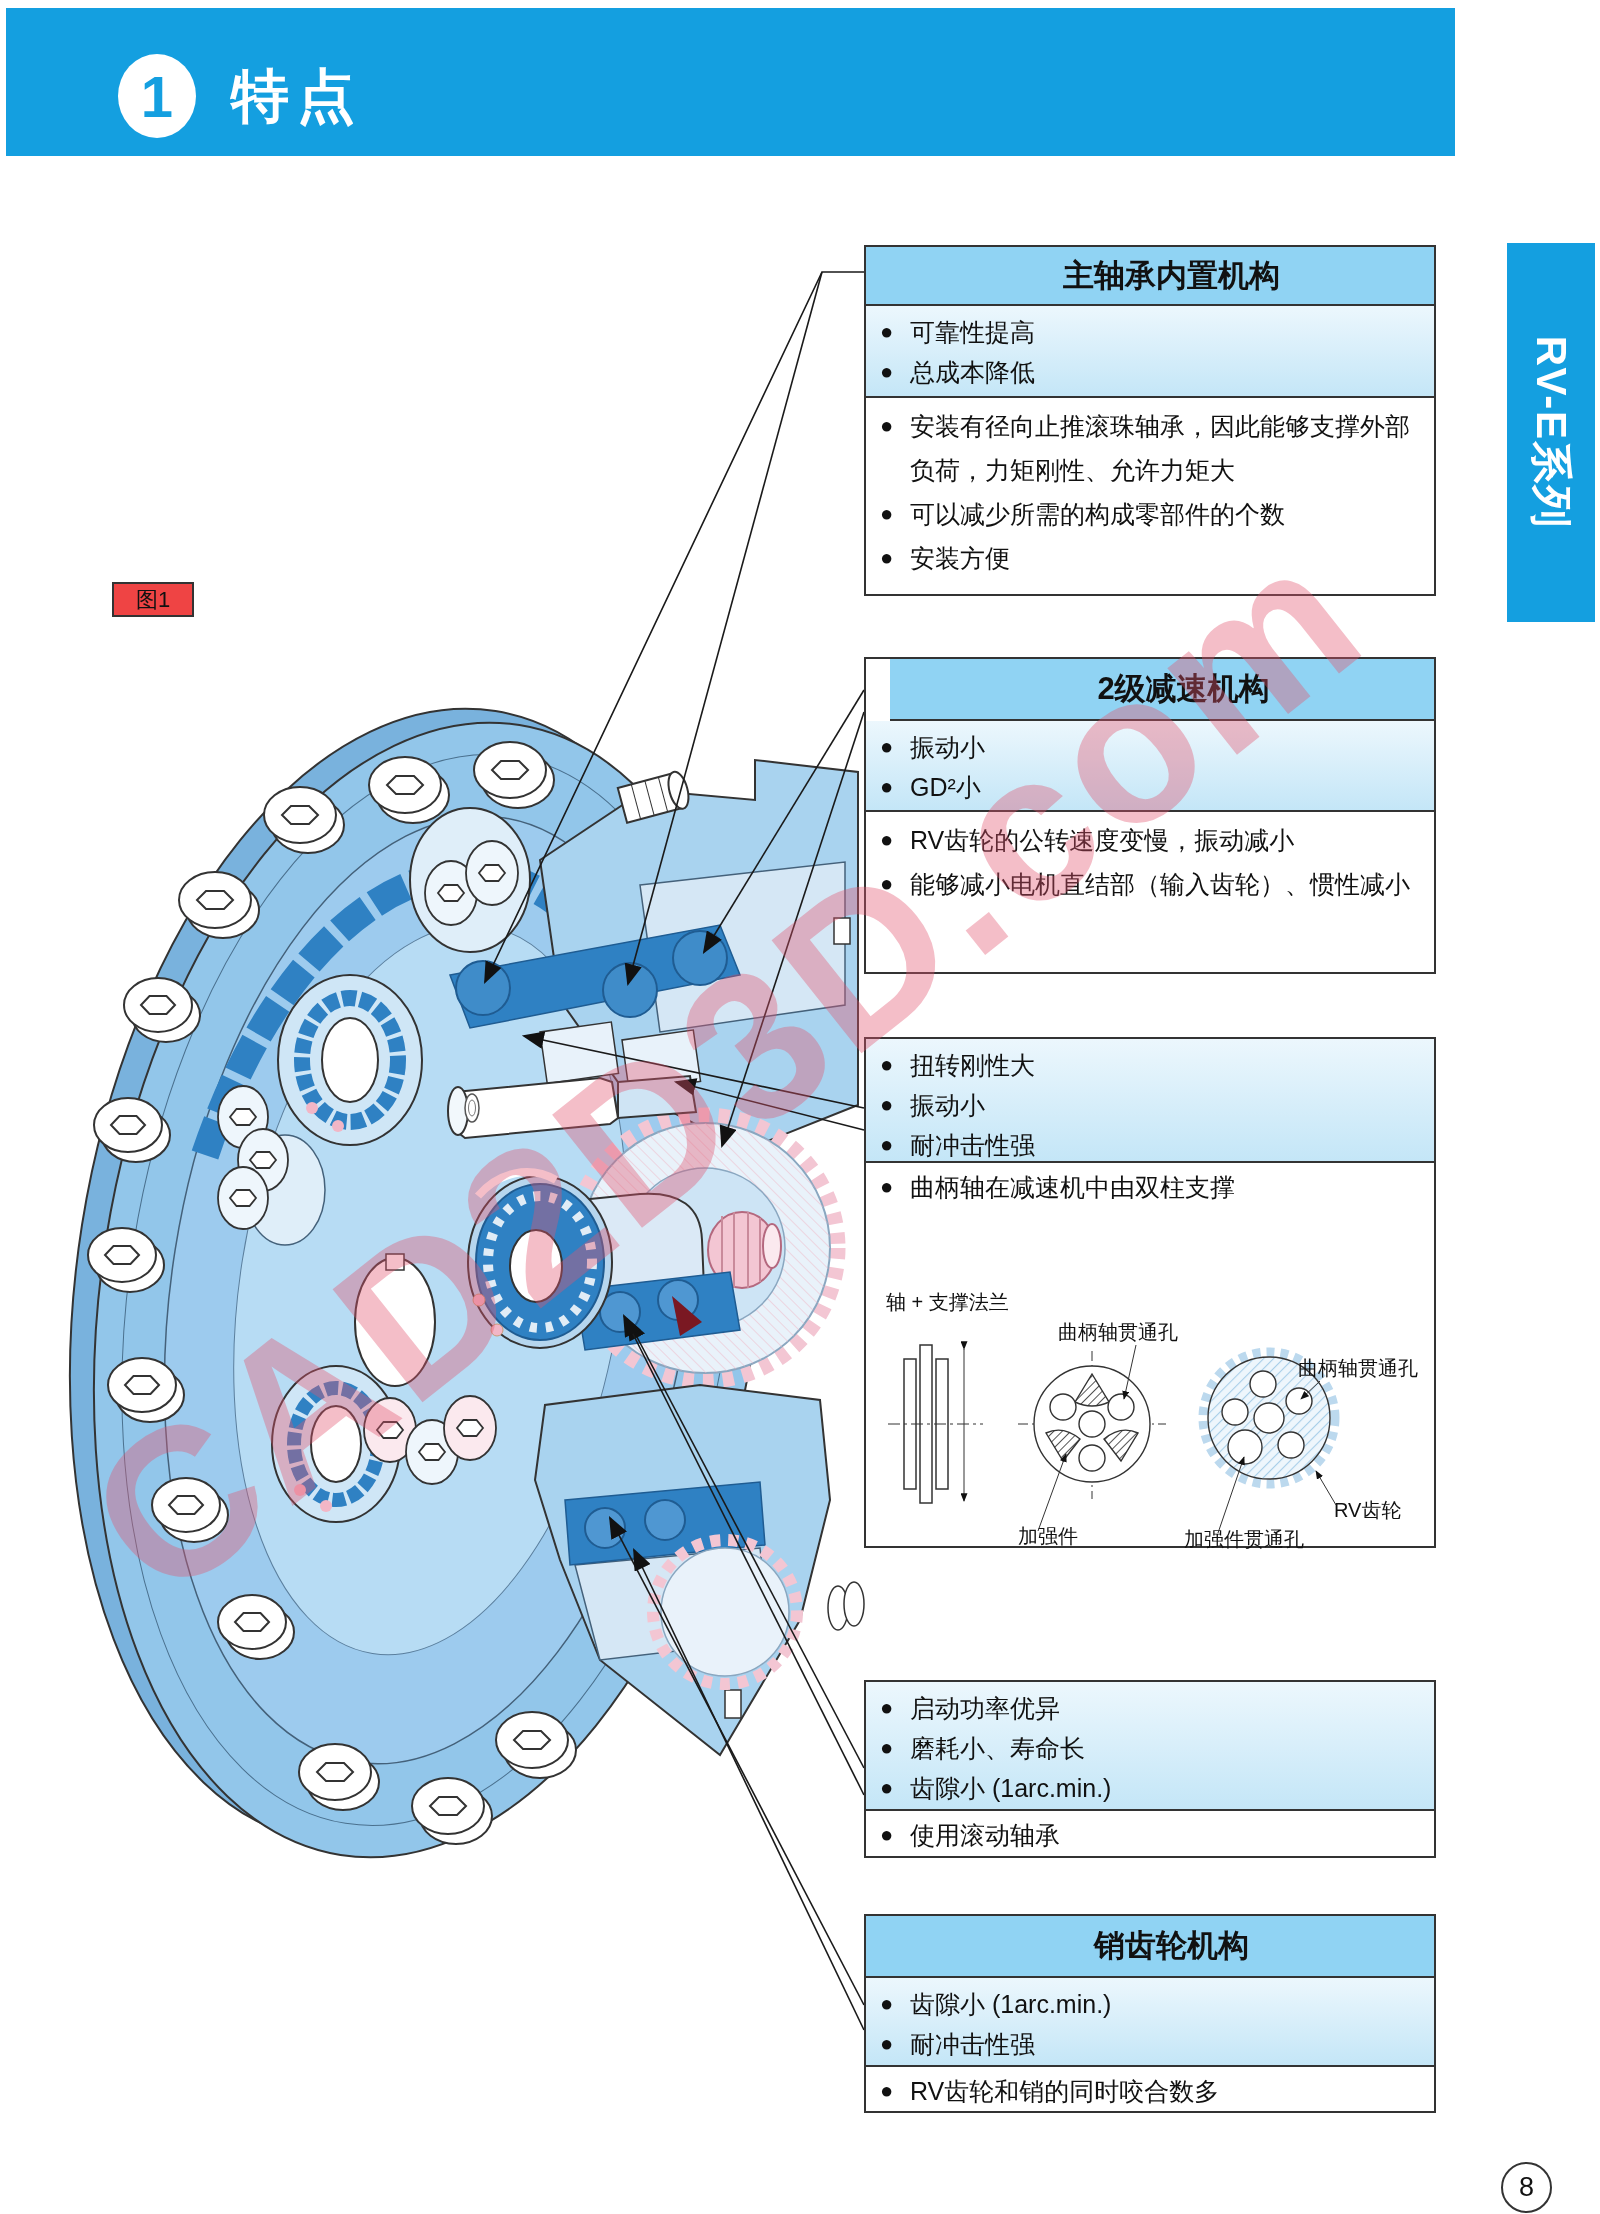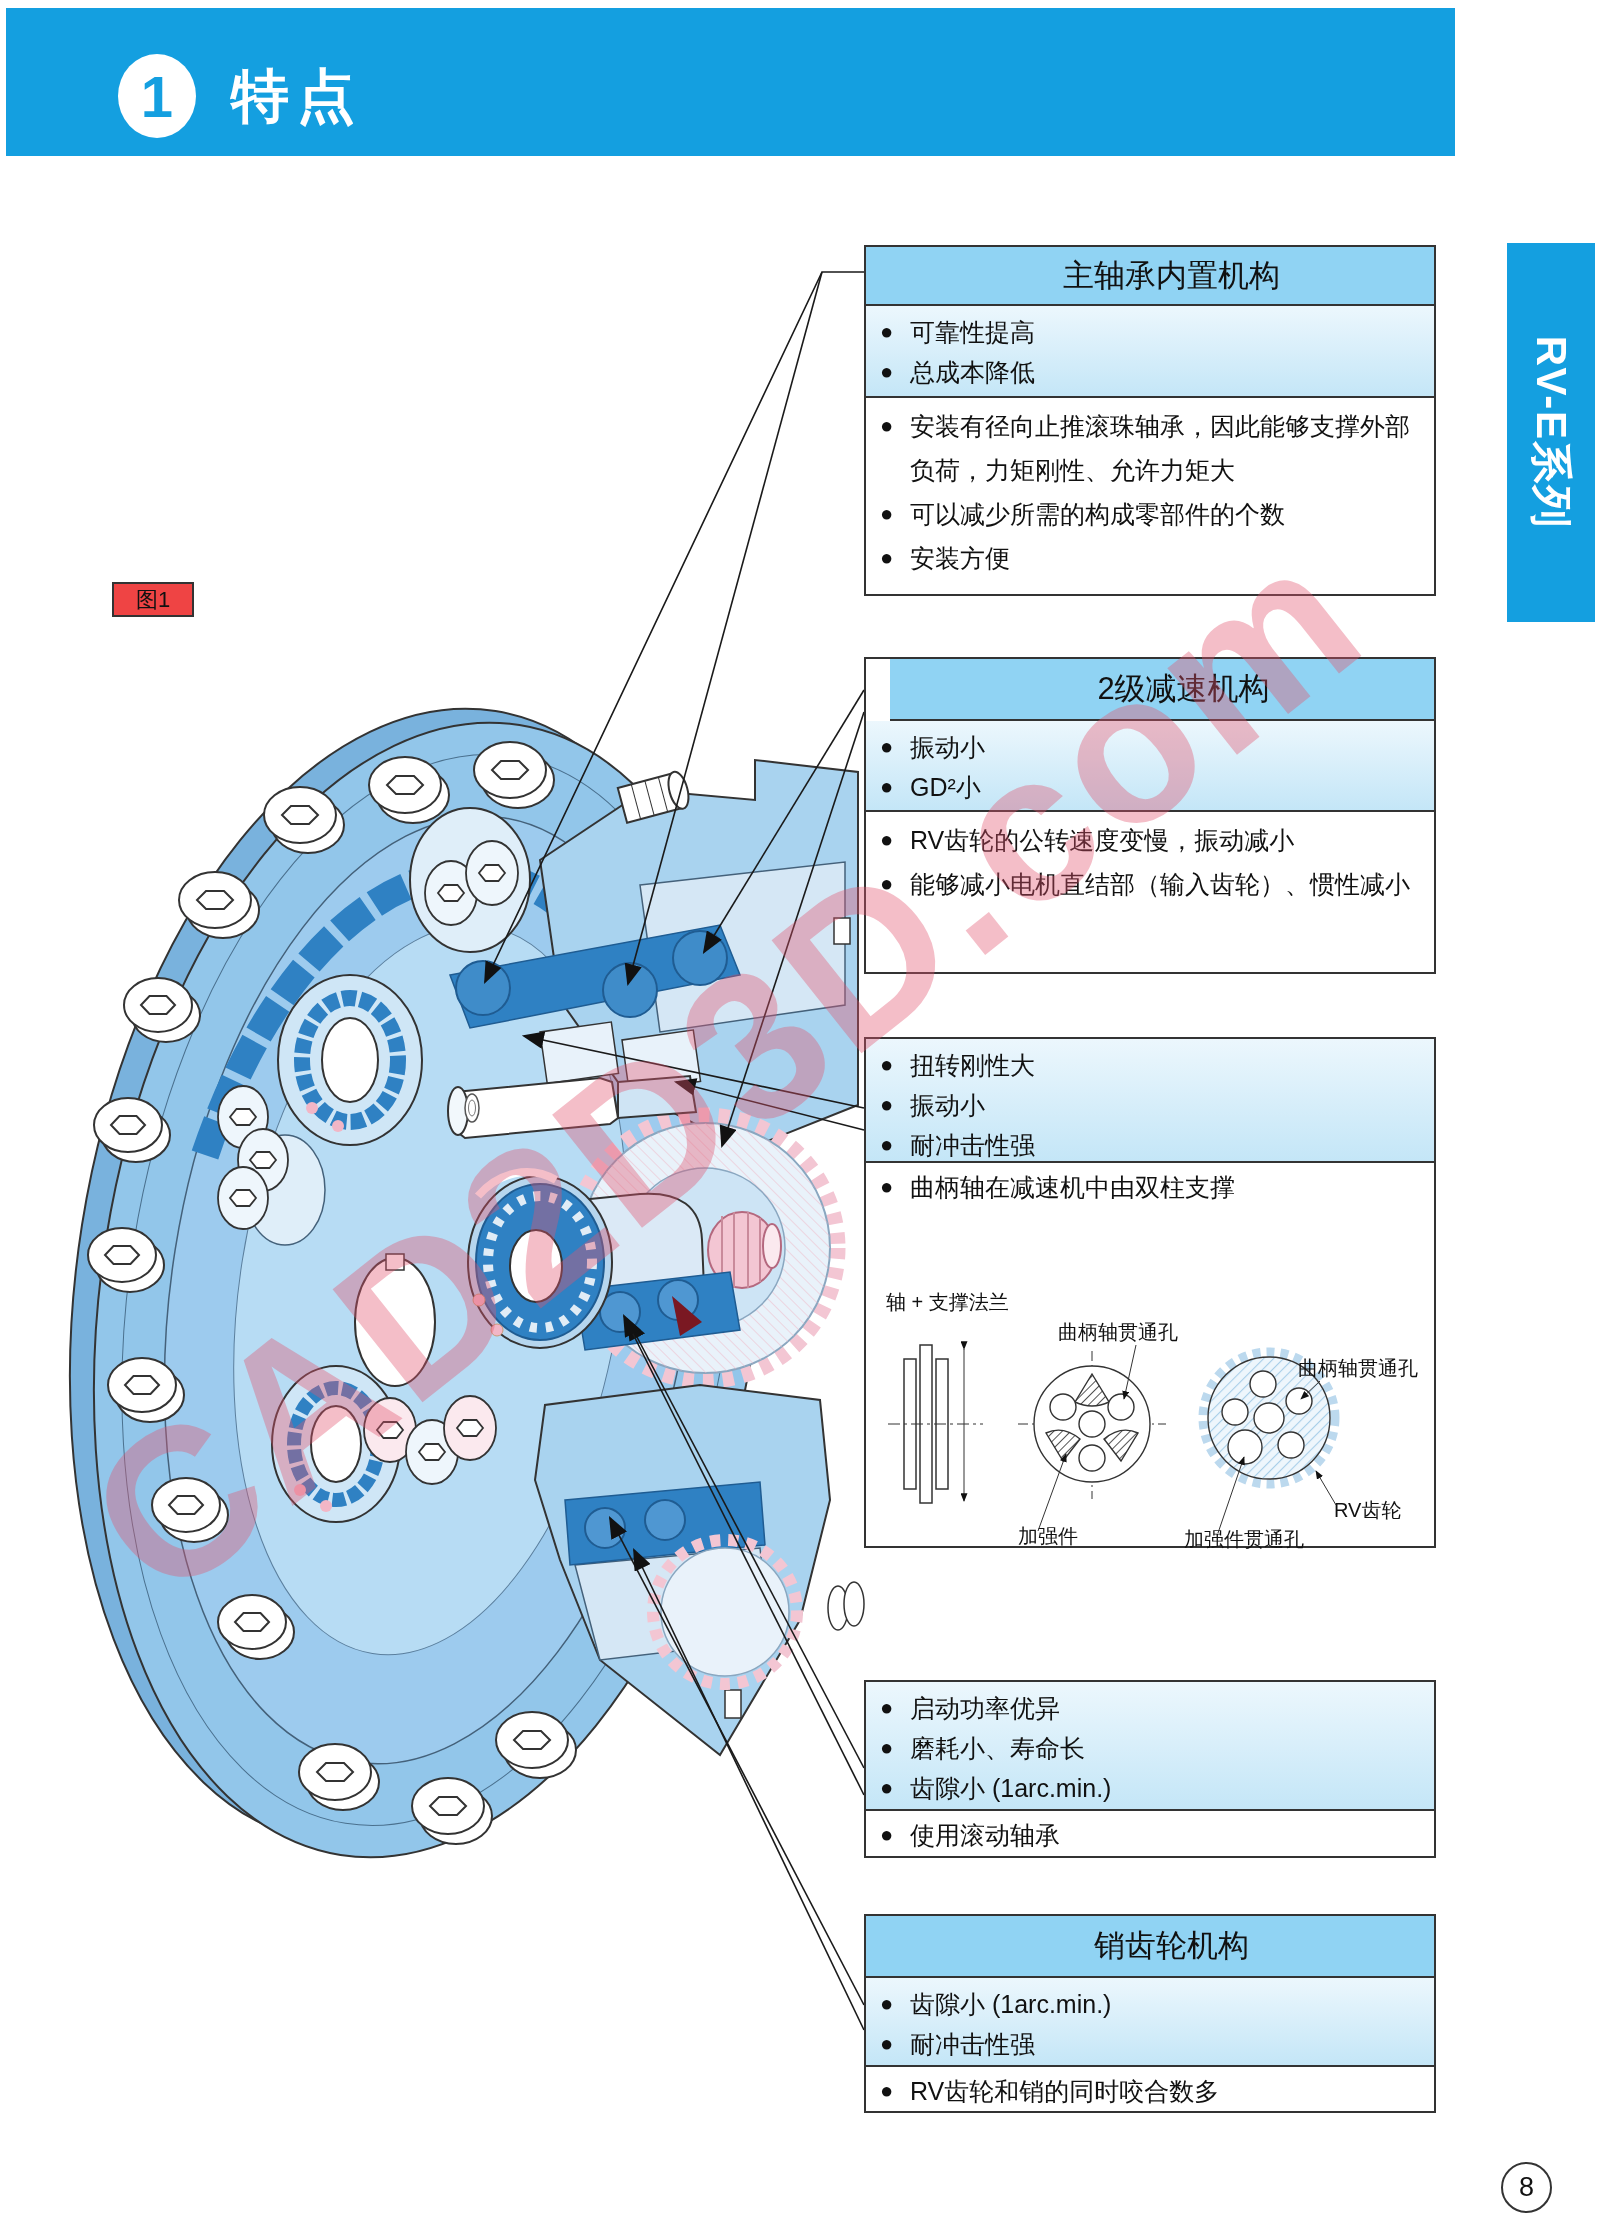--- a/index.html
+++ b/index.html
@@ -17,21 +17,21 @@
   .side-tab-inner{position:absolute;top:0;left:0;width:379px;height:88px;
         transform:rotate(90deg) translateY(-88px);transform-origin:top left;
         display:flex;align-items:center;justify-content:center;
         color:#fff;font-size:42px;font-weight:bold;letter-spacing:2px;white-space:nowrap;}
   
   .fig-label{left:112px;top:582px;width:78px;height:31px;border:2px solid #333;z-index:2;
         display:flex;align-items:center;justify-content:center;font-size:22px;background:#ef4444;}
   
   .callout{left:864px;width:568px;border:2px solid #333;background:#fff;z-index:2;}
   .callout-title{display:flex;align-items:center;justify-content:center;background:#90d3f3;
-        font-size:31px;font-weight:normal;border-bottom:2px solid #333;padding-left:43px;}
+        font-size:31px;font-weight:bold;border-bottom:2px solid #333;padding-left:43px;}
   .callout-feats{background:linear-gradient(180deg,#ecf7fd 0%,#c4e6f7 100%);
         border-bottom:2px solid #333;padding-top:6px;}
   .callout-dets{background:#fff;padding-top:6px;}
   .row{display:flex;align-items:flex-start;padding:0 10px 0 14px;font-size:25px;line-height:40px;}
   .dets .row{line-height:44px;}
   .bl{flex:0 0 30px;font-size:22px;}
   .bt{flex:1;}
   .b1{top:245px;} .b1 .callout-title{height:57px;} .b1 .callout-feats{height:84px;} .b1 .callout-dets{height:190px;}
   .b2{top:657px;} .b2 .callout-title{height:60px;margin-left:24px;} .b2 .callout-feats{height:83px;} .b2 .callout-dets{height:154px;}
   .b3{top:1037px;} .b3 .callout-title{height:60px;} .b3 .callout-feats{height:116px;} .b3 .callout-dets{height:381px;padding-top:2px;}

